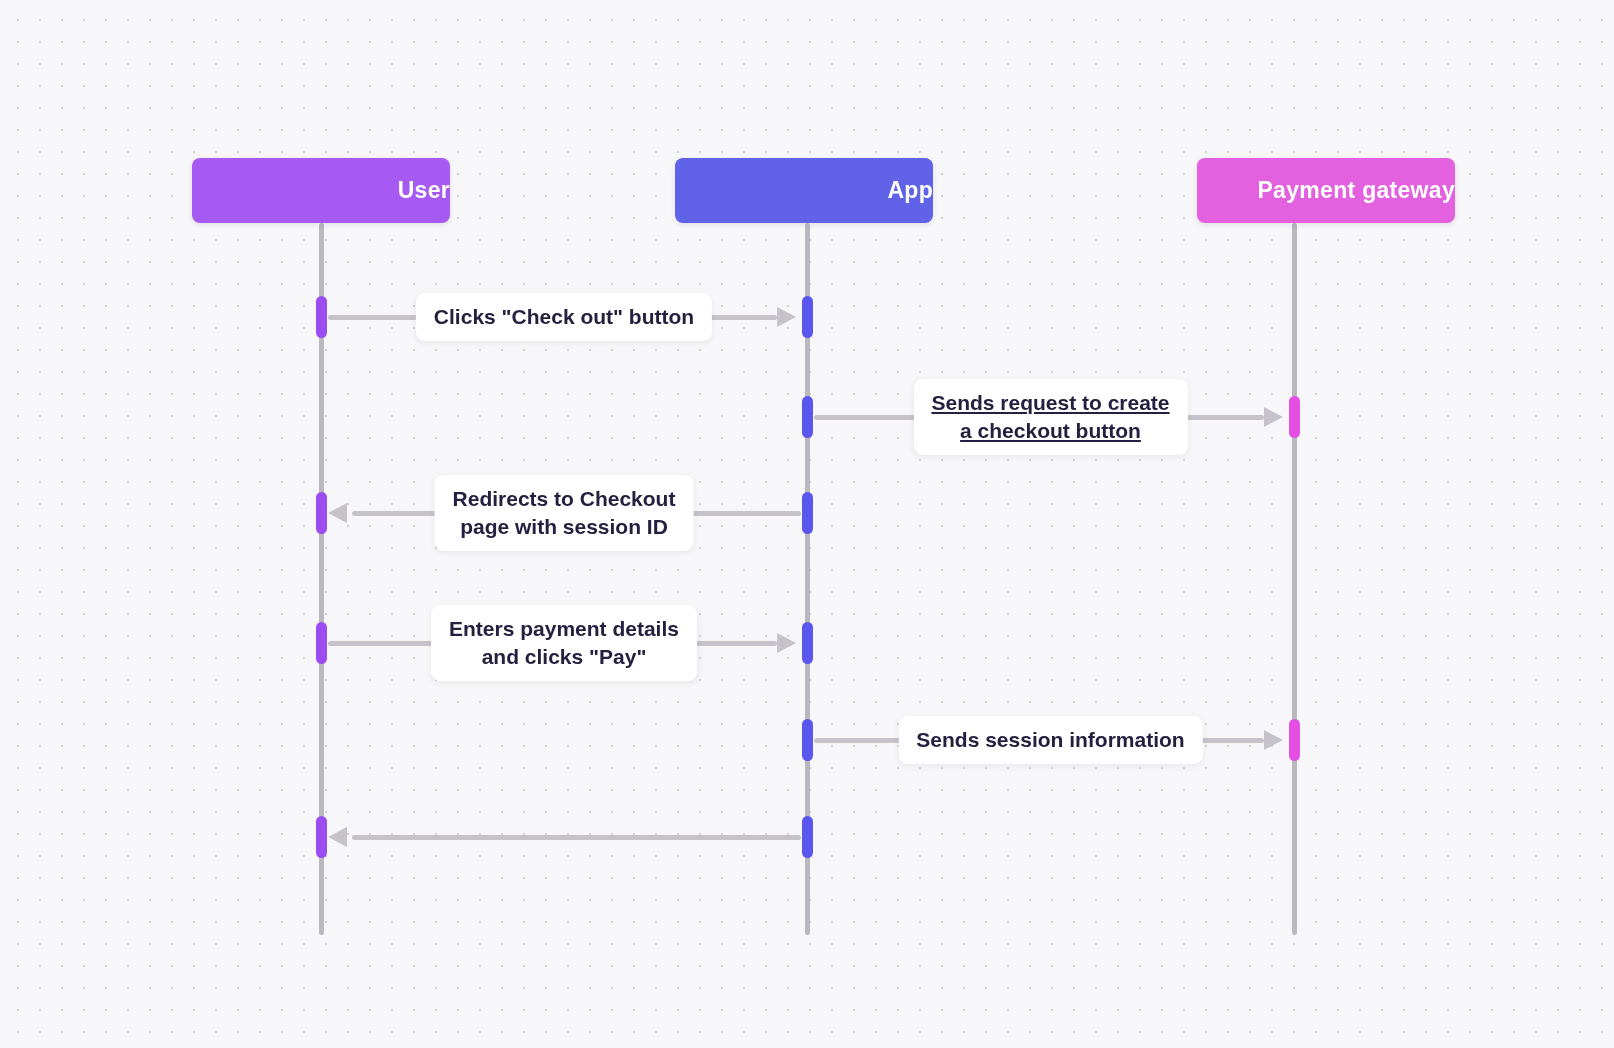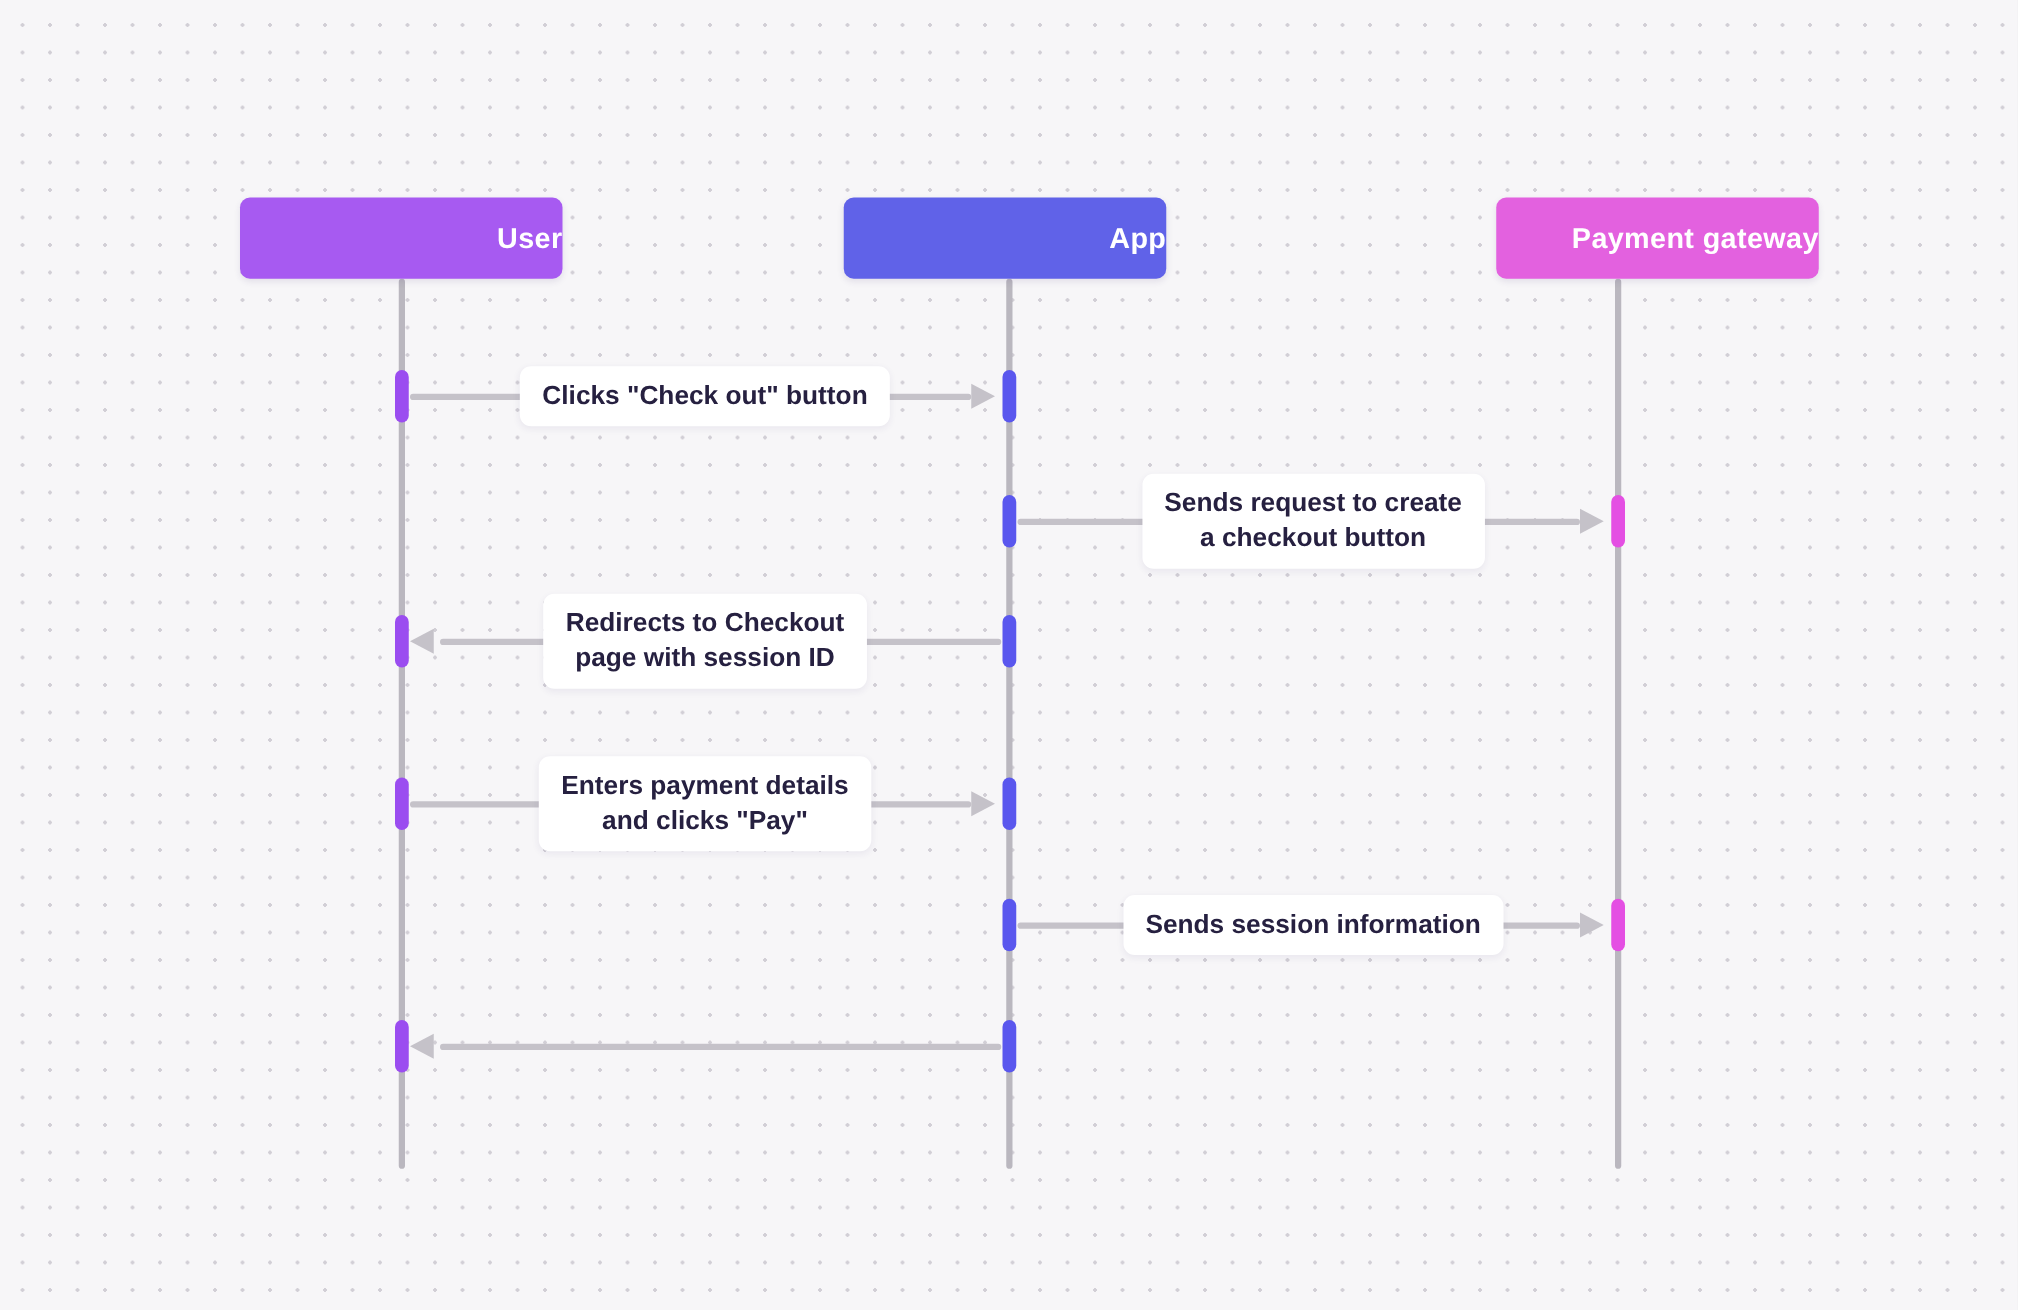--- a/index.html
+++ b/index.html
@@ -97,21 +97,21 @@
     <div class="activation-bar" style="left: 801.5px; top: 296px; background: rgb(90, 87, 238);"></div>
     <div class="msg-head right" style="left: 776.5px; top: 307px;"></div>
     <div class="msg-line" style="left: 327.5px; top: 314.5px; width: 449px;"></div>
     <div class="msg-label" style="left: 564px; top: 317px;">
       <div>Clicks "Check out" button</div>
     </div>
     <div class="activation-bar" style="left: 801.5px; top: 396px; background: rgb(90, 87, 238);"></div>
     <div class="activation-bar" style="left: 1288.5px; top: 396px; background: rgb(228, 79, 227);"></div>
     <div class="msg-head right" style="left: 1263.5px; top: 407px;"></div>
     <div class="msg-line" style="left: 813.5px; top: 414.5px; width: 450px;"></div>
-    <div class="msg-label" style="left: 1050.5px; top: 417px;">
+    <div class="msg-label" style="left: 1050.5px; top: 417px; text-decoration: underline;">
       <div>Sends request to create</div>
       <div>a checkout button</div>
     </div>
     <div class="activation-bar" style="left: 801.5px; top: 492px; background: rgb(90, 87, 238);"></div>
     <div class="activation-bar" style="left: 315.5px; top: 492px; background: rgb(155, 77, 240);"></div>
     <div class="msg-head left" style="left: 327.5px; top: 503px;"></div>
     <div class="msg-line" style="left: 351.5px; top: 510.5px; width: 449px;"></div>
     <div class="msg-label" style="left: 564px; top: 513px;">
       <div>Redirects to Checkout</div>
       <div>page with session ID</div>

